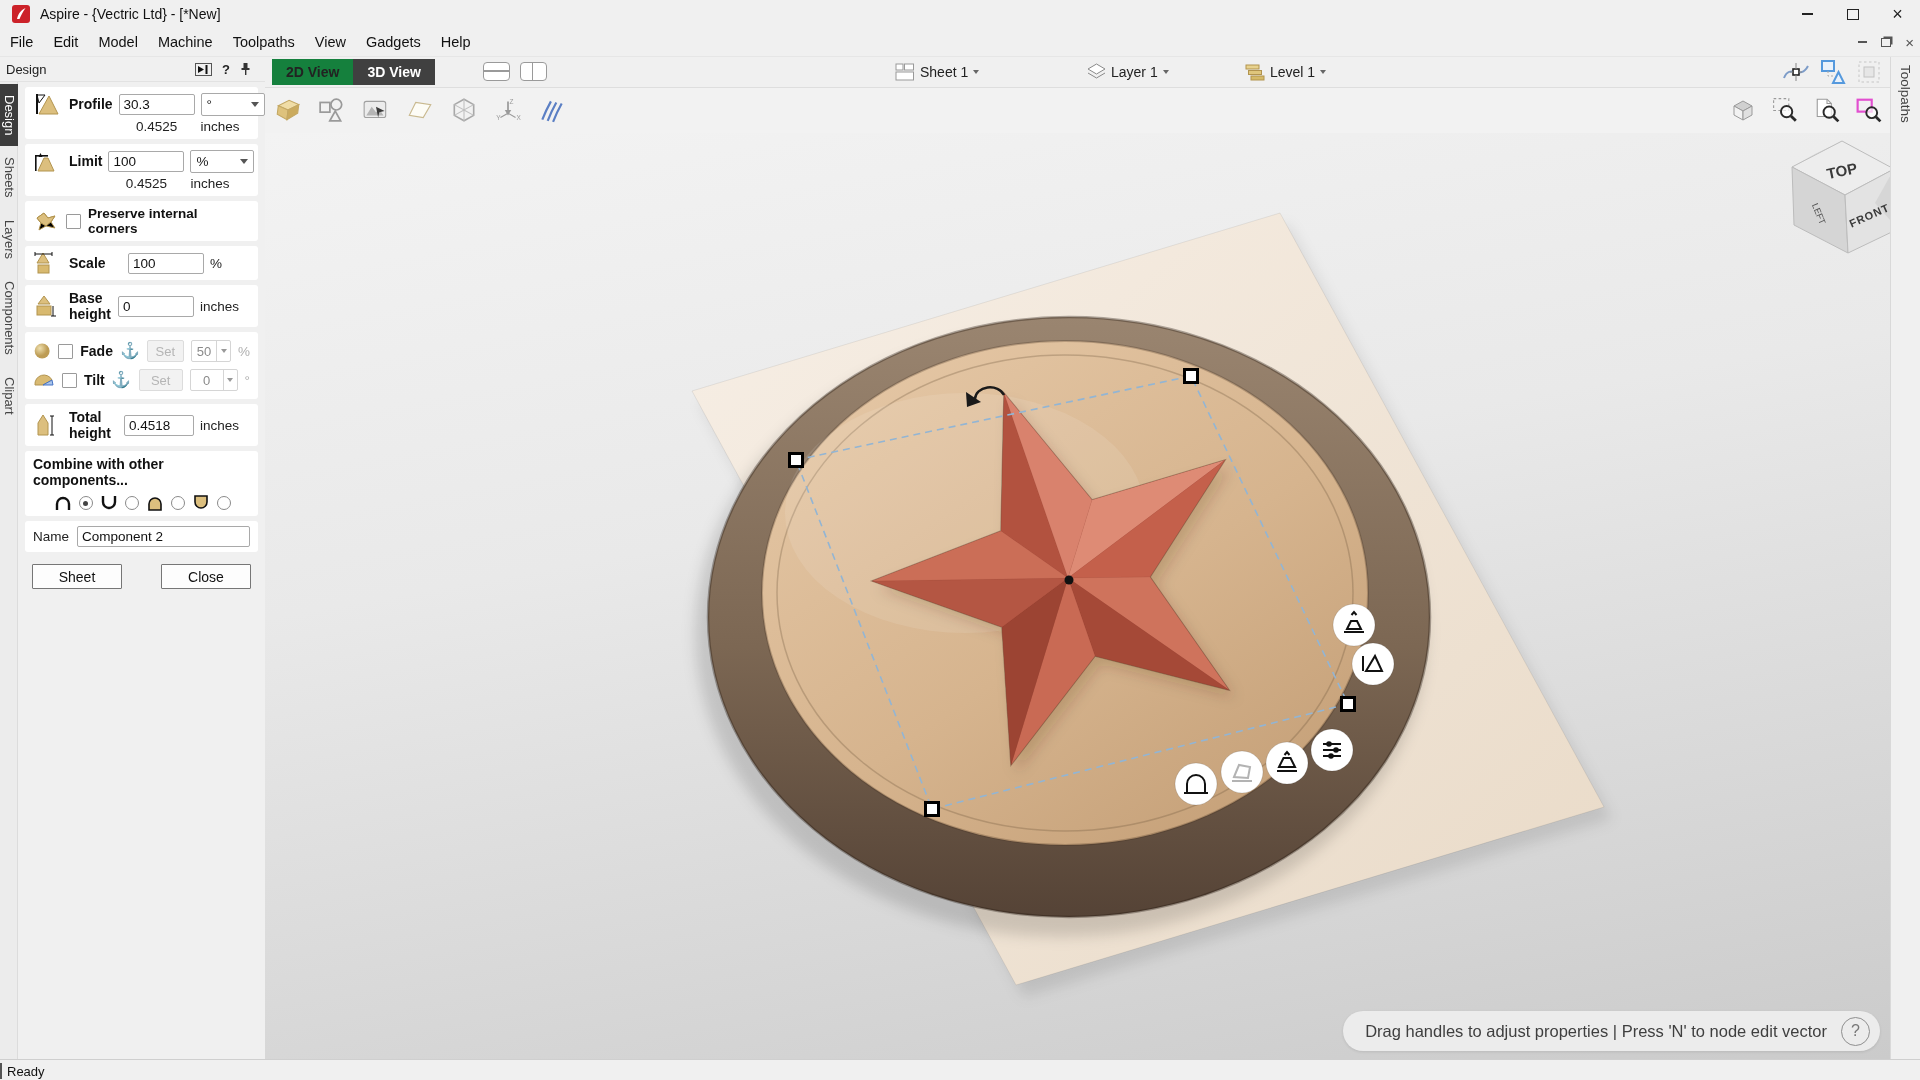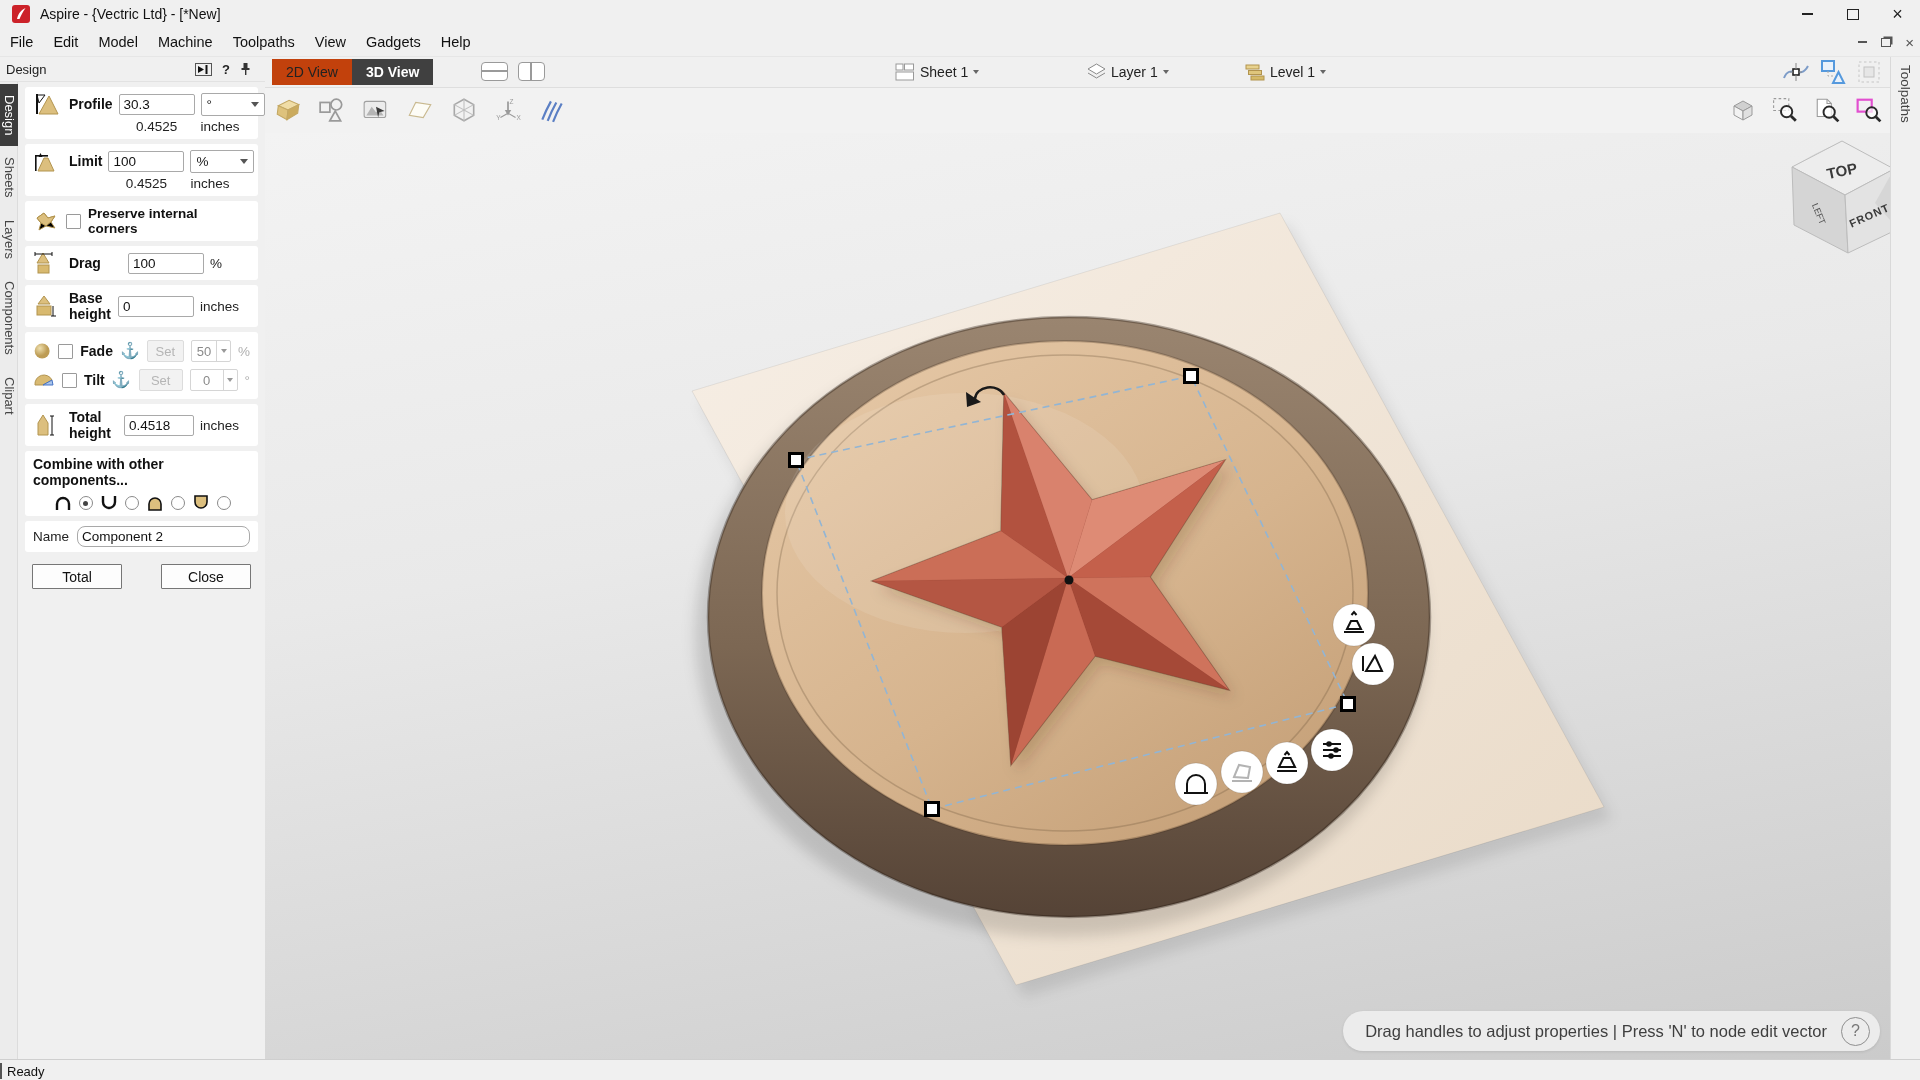--- a/index.html
+++ b/index.html
@@ -51,21 +51,21 @@
   .combine-row{display:flex;align-items:center;justify-content:center;gap:6px;margin-top:7px;}
   .radio{width:12px;height:12px;border:1px solid #8a8a8a;border-radius:50%;display:inline-flex;align-items:center;justify-content:center;background:#fff;flex:none;}
   .radio.sel::after{content:"";width:5px;height:5px;border-radius:50%;background:#444;}
   .name-row{display:flex;align-items:center;gap:8px;}
   .btn-row{display:flex;justify-content:space-between;margin:12px 14px 0 14px;}
   .pbtn{width:88px;height:23px;background:#fdfdfd;border:1px solid #767676;border-radius:1px;font-size:14px;display:flex;align-items:center;justify-content:center;color:#111;}
 
   .main{width:1625px;display:flex;flex-direction:column;}
   .bar1{height:30px;background:#f0f0f0;position:relative;display:flex;align-items:center;border-bottom:1px solid #dedede;}
   .vtab2{height:26px;padding:0 14px;display:flex;align-items:center;font-size:14px;}
-  .vtab2.inactive{background:#c2410c;color:#222;margin-left:7px;}
+  .vtab2.inactive{background:#15803d;color:#222;margin-left:7px;font-weight:bold;}
   .vtab2.active{background:#404040;color:#fff;font-weight:bold;}
   .split-ic{width:25px;height:17px;border:1.5px solid #9a9a9a;border-radius:4px;position:relative;background:#fff;}
   .split-ic.h::after{content:"";position:absolute;left:0;right:0;top:7px;height:1.5px;background:#9a9a9a;}
   .split-ic.v::after{content:"";position:absolute;top:0;bottom:0;left:11px;width:1.5px;background:#9a9a9a;}
   .dd{position:absolute;display:flex;align-items:center;gap:5px;font-size:14px;color:#222;}
   .bar1-right{position:absolute;right:8px;display:flex;align-items:center;gap:9px;}
   .bar2{height:45px;background:#f2f2f2;display:flex;align-items:center;position:relative;}
   .icon-btn{width:34px;height:34px;display:flex;align-items:center;justify-content:center;}
   .bar2-left{display:flex;gap:10px;padding-left:6px;}
   .bar2-right{position:absolute;right:6px;display:flex;gap:12px;align-items:center;}
@@ -202,21 +202,21 @@
           </div>
         </div>
 
         <div class="card">
           <div class="frow" style="grid-template-columns:30px 1fr 76px 40px;">
             <svg width="24" height="24" viewBox="0 0 24 24">
               <polygon points="4,12 10,2 16,12" fill="#dcbf7e" stroke="#b2944f"></polygon>
               <rect x="5" y="14" width="11" height="8" fill="#d8b96f" stroke="#b2944f"></rect>
               <path d="M2,1 V5 M2,3 H19 M19,1 V5" stroke="#111" fill="none"></path>
             </svg>
-            <span class="lbl">Drag</span>
+            <span class="lbl">Scale</span>
             <input class="inp" value="100" style="">
             <span class="subunit">%</span>
           </div>
         </div>
 
         <div class="card">
           <div class="frow" style="grid-template-columns:30px 1fr 76px 50px;">
             <svg width="24" height="24" viewBox="0 0 24 24">
               <polygon points="5,10 11,2 17,10" fill="#dcbf7e" stroke="#b2944f"></polygon>
               <rect x="4" y="12" width="14" height="9" fill="#d8b96f" stroke="#b2944f"></rect>
@@ -301,26 +301,26 @@
             <svg width="20" height="16" viewBox="0 0 20 16">
               <path d="M4,1 V7 A6,6 0 0 0 16,7 V1 Z" fill="#dcbf7e" stroke="#111" stroke-width="1.6"></path>
             </svg>
             <span class="radio"></span>
           </div>
         </div>
 
         <div class="card">
           <div class="name-row">
             <span style="font-size:13.5px">Name</span>
-            <input class="inp" style="flex: 1 1 0%; border-radius: 8px;" value="Component 2">
+            <input class="inp" style="flex: 1 1 0%;" value="Component 2">
           </div>
         </div>
 
         <div class="btn-row">
-          <span class="pbtn">Total</span>
+          <span class="pbtn">Sheet</span>
           <span class="pbtn">Close</span>
         </div>
       </div>
     </div>
   </div>
 
   <div class="main">
 
     <div class="bar1">
       <span class="vtab2 inactive">2D View</span>

